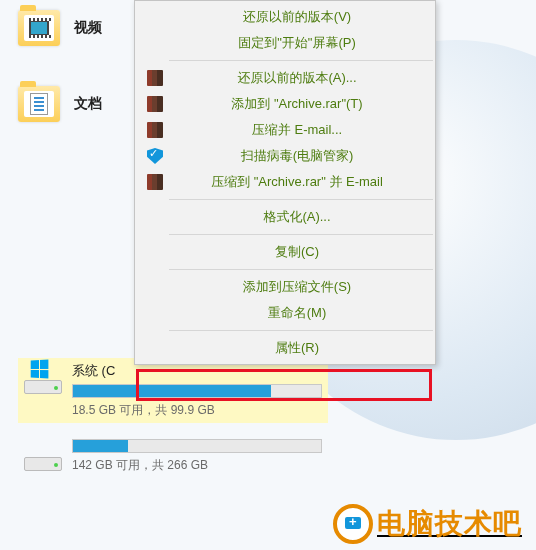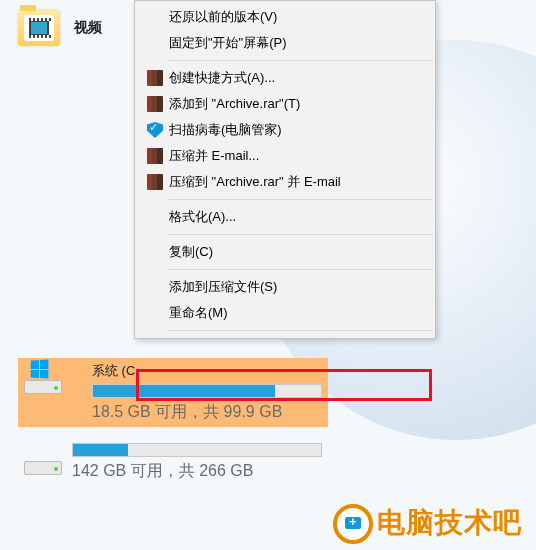--- a/index.html
+++ b/index.html
@@ -59,51 +59,52 @@
     position: absolute;
     left: 18px;
     top: 358px;
     width: 310px;
   }
   .drive {
     display: flex;
     padding: 4px 6px;
     margin-bottom: 12px;
   }
-  .drive.sel { background: #fdba74; gap: 20px; }
+  .drive.sel { background: #fef9c3; }
   .hdd {
     width: 38px; height: 32px; margin-right: 10px; position: relative;
   }
   .hdd .body{position:absolute;bottom:0;width:38px;height:14px;background:#e8e8e8;border:1px solid #bbb;border-radius:2px}
   .hdd .body::after{content:"";position:absolute;right:3px;top:5px;width:4px;height:4px;background:#4dd04d;border-radius:50%}
   .winlogo{position:absolute;top:-2px;left:6px;width:18px;height:18px;display:grid;grid-template-columns:1fr 1fr;grid-template-rows:1fr 1fr;gap:1px;transform:perspective(30px) rotateY(-12deg)}
   .winlogo span{background:#00a4ef}
   .drive-info{flex:1;min-width:0}
   .drive-title{font-size:13px;color:#222;margin-bottom:4px;white-space:nowrap}
   .bar{height:14px;background:#e9e9e9;border:1px solid #c8c8c8;margin-bottom:4px;position:relative}
   .bar .fill{position:absolute;left:0;top:0;bottom:0;background:#26a0da}
-  .drive-sub{font-size:16px;color:#6a6a6a}
+  .drive-sub{font-size:12px;color:#6a6a6a}
 
   .menu {
     position: absolute;
     left: 134px;
     top: 0;
     width: 302px;
     background: #f2f2f2;
     border: 1px solid #c4c4c4;
     box-shadow: 2px 2px 6px rgba(0,0,0,.2);
     padding: 3px 2px;
   }
   .mi {
     display: flex;
     align-items: center;
     height: 26px;
     padding: 0 8px 0 4px;
-    color: #000000;
+    color: #4d7c0f;
     cursor: default;
+    text-align: center;
   }
   .mi .mic { width: 28px; display:flex; justify-content:center; }
   .mi .mlbl { flex: 1; }
   .sep { height: 1px; background: #d6d6d6; margin: 4px 0 4px 32px; }
   .noicon .mic { width: 28px; }
   .books{width:16px;height:16px;background:linear-gradient(90deg,#8e3b2b 0 5px,#6b3e2e 5px 10px,#4a2e22 10px 16px);border-radius:1px}
   .shield{width:16px;height:16px;background:#1296db;clip-path:polygon(50% 0,100% 15%,100% 55%,50% 100%,0 55%,0 15%);position:relative}
   .shield::after{content:"✓";position:absolute;left:2px;top:-1px;font-size:11px;color:#fff}
 
   .hl {
@@ -111,21 +112,22 @@
     border: 3px solid #e81123;
     pointer-events: none;
   }
   #hl { left: 136px; top: 369px; width: 296px; height: 32px; }
 
   .brand {
     position: absolute;
     right: 14px;
     bottom: 6px;
     display: flex;
-    align-items: flex-start;
+    align-items: center;
+    text-decoration: underline;
   }
   .brand .logo{
     width: 40px;height:40px;border-radius:50%;border:4px solid #e68a00;
     position:relative;margin-right:4px;background:#fff;
   }
   .brand .logo::before{content:"";position:absolute;left:8px;top:9px;width:16px;height:12px;background:#1296db;border-radius:2px}
   .brand .logo::after{content:"+";position:absolute;left:12px;top:6px;color:#fff;font-size:13px;font-weight:bold}
   .brand .txt{font-size:28px;font-weight:bold;color:#e68a00;letter-spacing:1px}
 </style>
 </head>
@@ -134,20 +136,28 @@
 <div class="bg-circle"></div>
 
 <div class="leftpane">
   <div class="lib">
     <div class="folder">
         <div class="inner">
           <div class="film"></div>
         </div>
       </div>
     <span class="lib-label">视频</span>
+  </div>
+  <div class="lib">
+    <div class="folder">
+        <div class="inner">
+          <div class="docicon"></div>
+        </div>
+      </div>
+    <span class="lib-label">文档</span>
   </div>
 </div>
 
 <div class="drives">
   <div class="drive sel">
     <div class="hdd">
       <div class="winlogo">
           <span></span>
           <span></span>
           <span></span>
@@ -183,44 +193,44 @@
     </div>
     <div class="mi noicon">
       <span class="mic"></span>
       <span class="mlbl">固定到"开始"屏幕(P)</span>
     </div>
     <div class="sep"></div>
     <div class="mi">
       <span class="mic">
         <span class="books"></span>
       </span>
-      <span class="mlbl">创建快捷方式(A)...</span>
+      <span class="mlbl">还原以前的版本(A)...</span>
     </div>
     <div class="mi">
       <span class="mic">
         <span class="books"></span>
       </span>
       <span class="mlbl">添加到 "Archive.rar"(T)</span>
     </div>
     <div class="mi">
       <span class="mic">
+        <span class="books"></span>
+      </span>
+      <span class="mlbl">压缩并 E-mail...</span>
+    </div>
+    <div class="mi">
+      <span class="mic">
         <span class="shield"></span>
       </span>
       <span class="mlbl">扫描病毒(电脑管家)</span>
     </div>
     <div class="mi">
       <span class="mic">
         <span class="books"></span>
       </span>
-      <span class="mlbl">压缩并 E-mail...</span>
-    </div>
-    <div class="mi">
-      <span class="mic">
-        <span class="books"></span>
-      </span>
       <span class="mlbl">压缩到 "Archive.rar" 并 E-mail</span>
     </div>
     <div class="sep"></div>
     <div class="mi noicon">
       <span class="mic"></span>
       <span class="mlbl">格式化(A)...</span>
     </div>
     <div class="sep"></div>
     <div class="mi noicon">
       <span class="mic"></span>
@@ -229,20 +239,24 @@
     <div class="sep"></div>
     <div class="mi noicon">
       <span class="mic"></span>
       <span class="mlbl">添加到压缩文件(S)</span>
     </div>
     <div class="mi noicon">
       <span class="mic"></span>
       <span class="mlbl">重命名(M)</span>
     </div>
     <div class="sep"></div>
+    <div class="mi noicon">
+      <span class="mic"></span>
+      <span class="mlbl">属性(R)</span>
+    </div>
   </div>
 
 <div class="hl" id="hl"></div>
 
 <div class="brand">
   <div class="logo"></div>
   <div class="txt">电脑技术吧</div>
 </div>
 
 </body></html>

